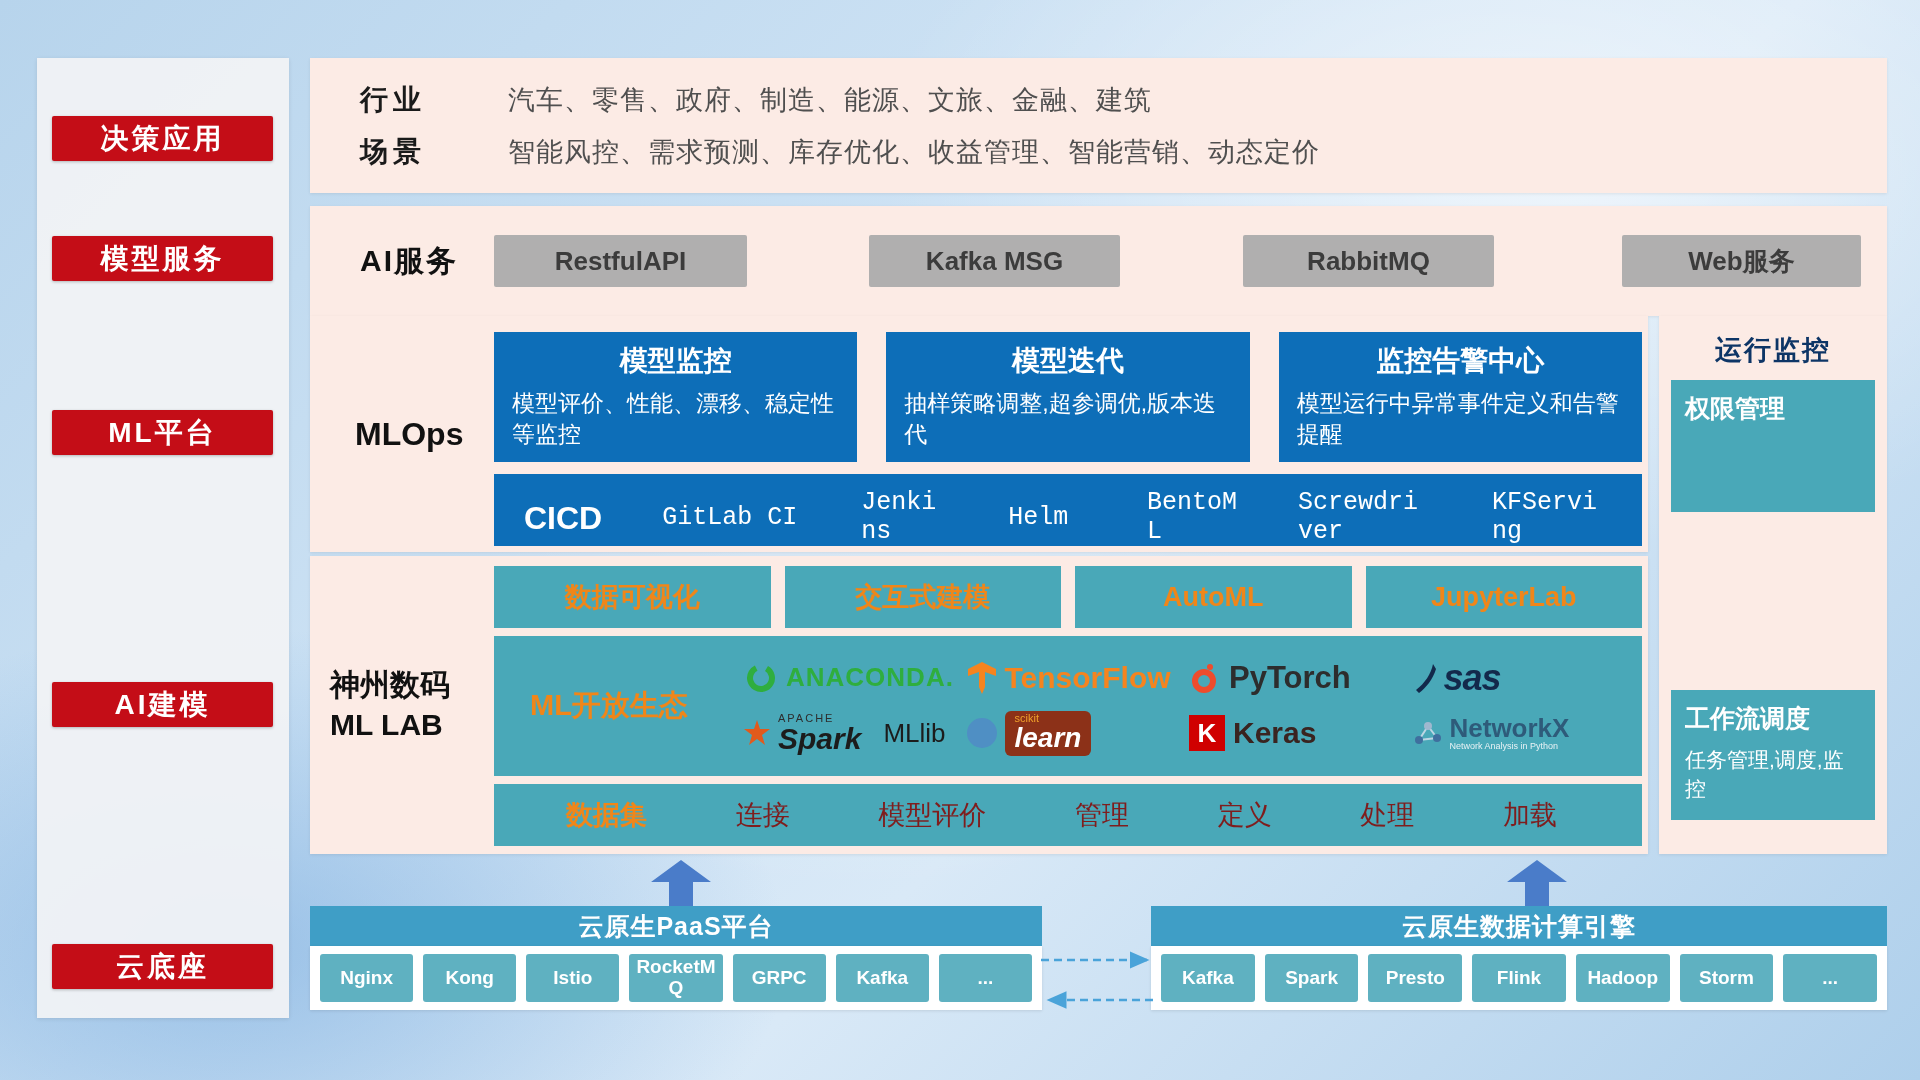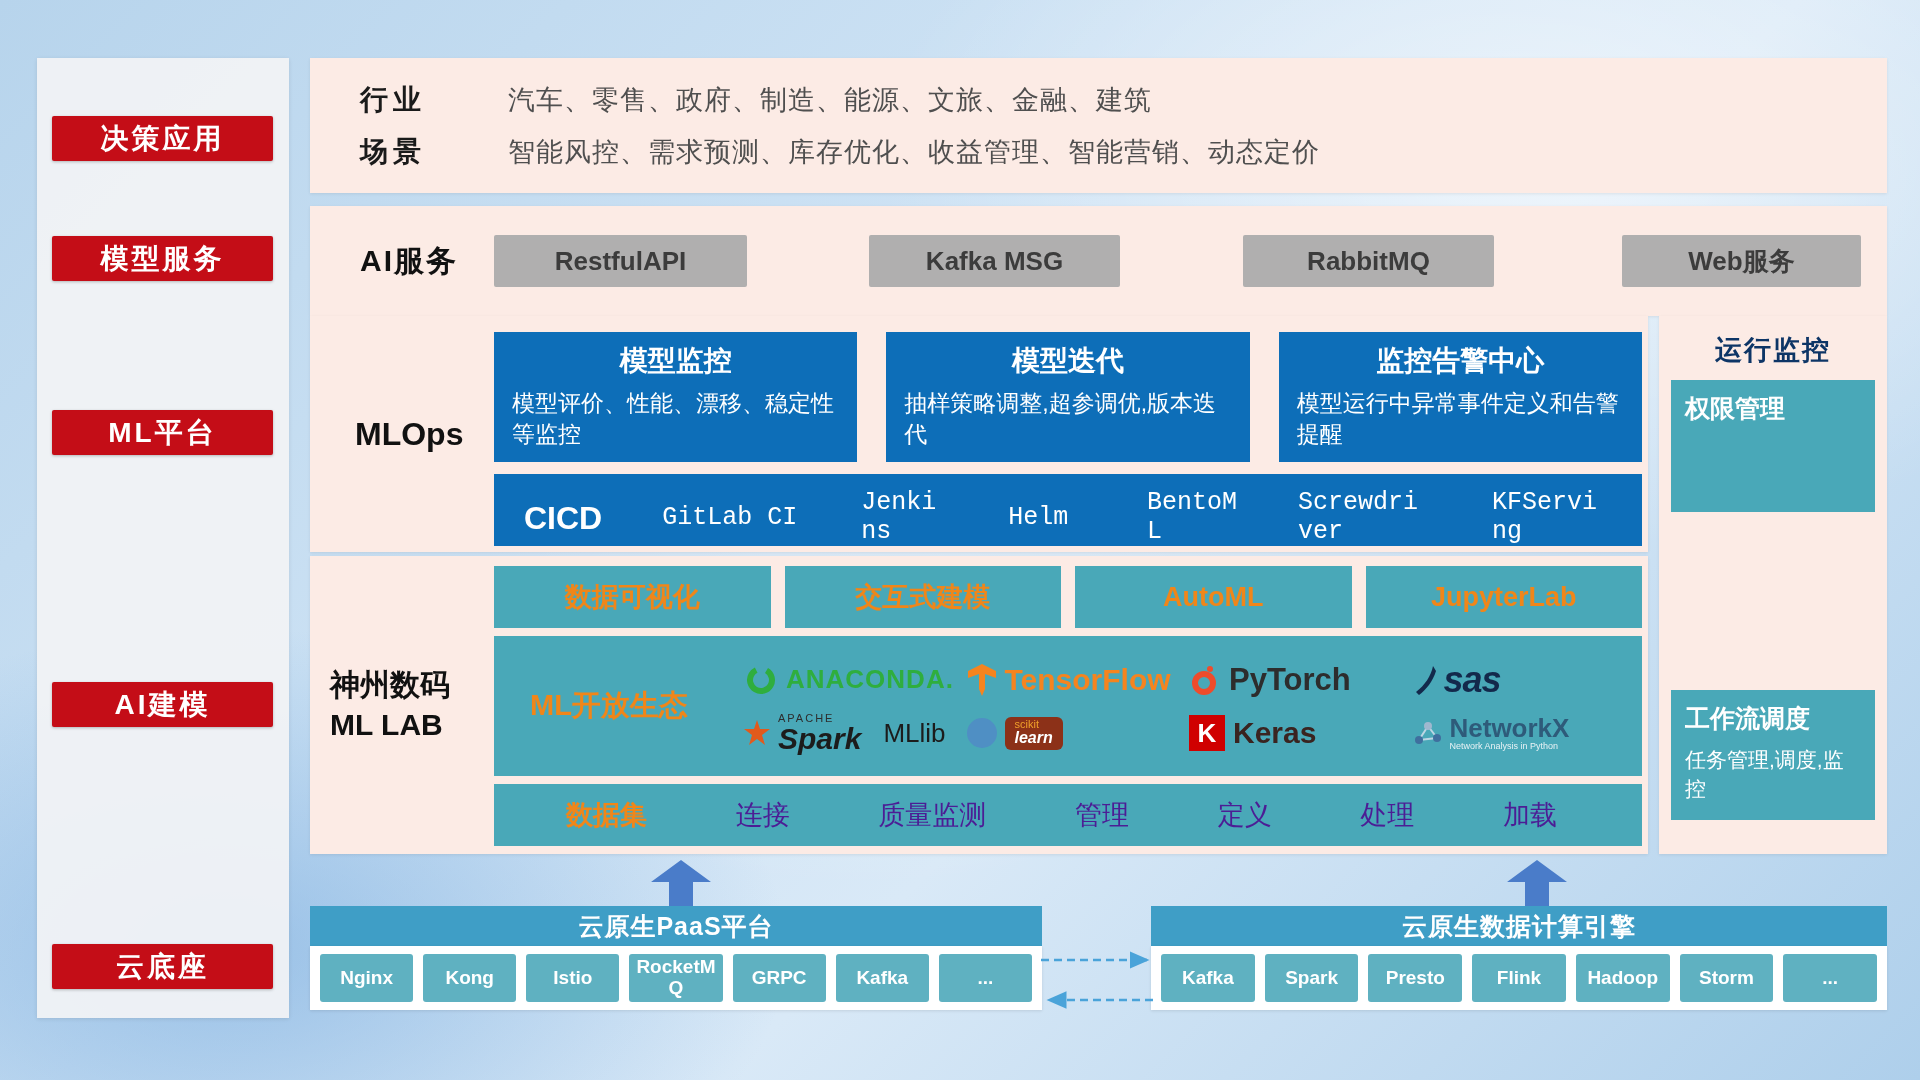--- a/index.html
+++ b/index.html
@@ -73,31 +73,31 @@
   .lg-tf { color:#f5841f; font-size:30px; font-weight:bold; }
   .lg-pytorch { color:#2d2d2d; font-size:31px; font-weight:bold; }
   .lg-sas { color:#13294b; font-size:36px; font-weight:bold; font-style:italic; letter-spacing:-1px; }
   .spark-stack { display:flex; flex-direction:column; line-height:1; }
   .spark-top { font-size:11px; color:#2d2d2d; letter-spacing:2px; }
   .lg-spark { color:#1c1c1c; font-size:30px; font-weight:bold; font-style:italic; }
   .lg-mllib { color:#1c1c1c; font-size:26px; margin-left:14px; }
   .sk-circle { width:30px; height:30px; border-radius:50%; background:#4f8fc4; }
   .sk-badge { background:#8c3118; border-radius:6px; padding:2px 10px 4px 10px; line-height:1; }
   .sk-top { font-size:11px; color:#f0a02a; display:block; }
-  .sk-learn { font-size:16px; color:#fff; font-style:italic; font-weight:bold; }
+  .sk-learn { font-size:28px; color:#fff; font-style:italic; font-weight:bold; }
   .keras-badge { width:36px; height:36px; background:#d00000; color:#fff; font-size:26px;
     font-weight:bold; display:flex; align-items:center; justify-content:center; }
   .lg-keras { color:#3a2420; font-size:30px; font-weight:bold; }
   .nx-stack { display:flex; flex-direction:column; line-height:1.1; }
   .lg-nx { color:#2e5b7a; font-size:26px; font-weight:bold; }
   .nx-sub { font-size:9px; color:#e8f2f5; }
   .dataset { left:184px; top:228px; width:1148px; height:62px; background:#49a8b8; display:flex;
     align-items:center; justify-content:space-between; padding:0 85px 0 72px; }
   .ds-label { color:#f08619; font-size:27px; font-weight:bold; }
-  .ds-item { color:#4c1d95; font-size:27px;text-align:right; }
+  .ds-item { color:#7f1d1d; font-size:27px;text-align:right; }
 
   
   .monitor { left:1659px; top:316px; width:228px; height:538px; }
   .mon-title { top:16px; width:100%; text-align:center; font-size:27px; font-weight:bold;
     color:#0d3566; letter-spacing:2px; }
   .mon-card { left:12px; width:204px; background:#49a8b8; color:#fff; padding:12px 14px; }
   .mon-card .t { font-size:25px; font-weight:bold; }
   .mon-card .d { font-size:21px; margin-top:10px; line-height:1.4; }
 
   
@@ -246,21 +246,21 @@
             <span class="nx-sub">Network Analysis in Python</span>
           </span>
         </div>
       </div>
     </div>
   </div>
 
   <div class="abs dataset">
     <span class="ds-label">数据集</span>
     <span class="ds-item">连接</span>
-    <span class="ds-item">质量监测</span>
+    <span class="ds-item">模型评价</span>
     <span class="ds-item">管理</span>
     <span class="ds-item">定义</span>
     <span class="ds-item">处理</span>
     <span class="ds-item">加载</span>
   </div>
 </div>
 
 <div class="abs pinkrow monitor">
   <div class="abs mon-title">运行监控</div>
   <div class="abs mon-card" style="top:64px;height:132px">

